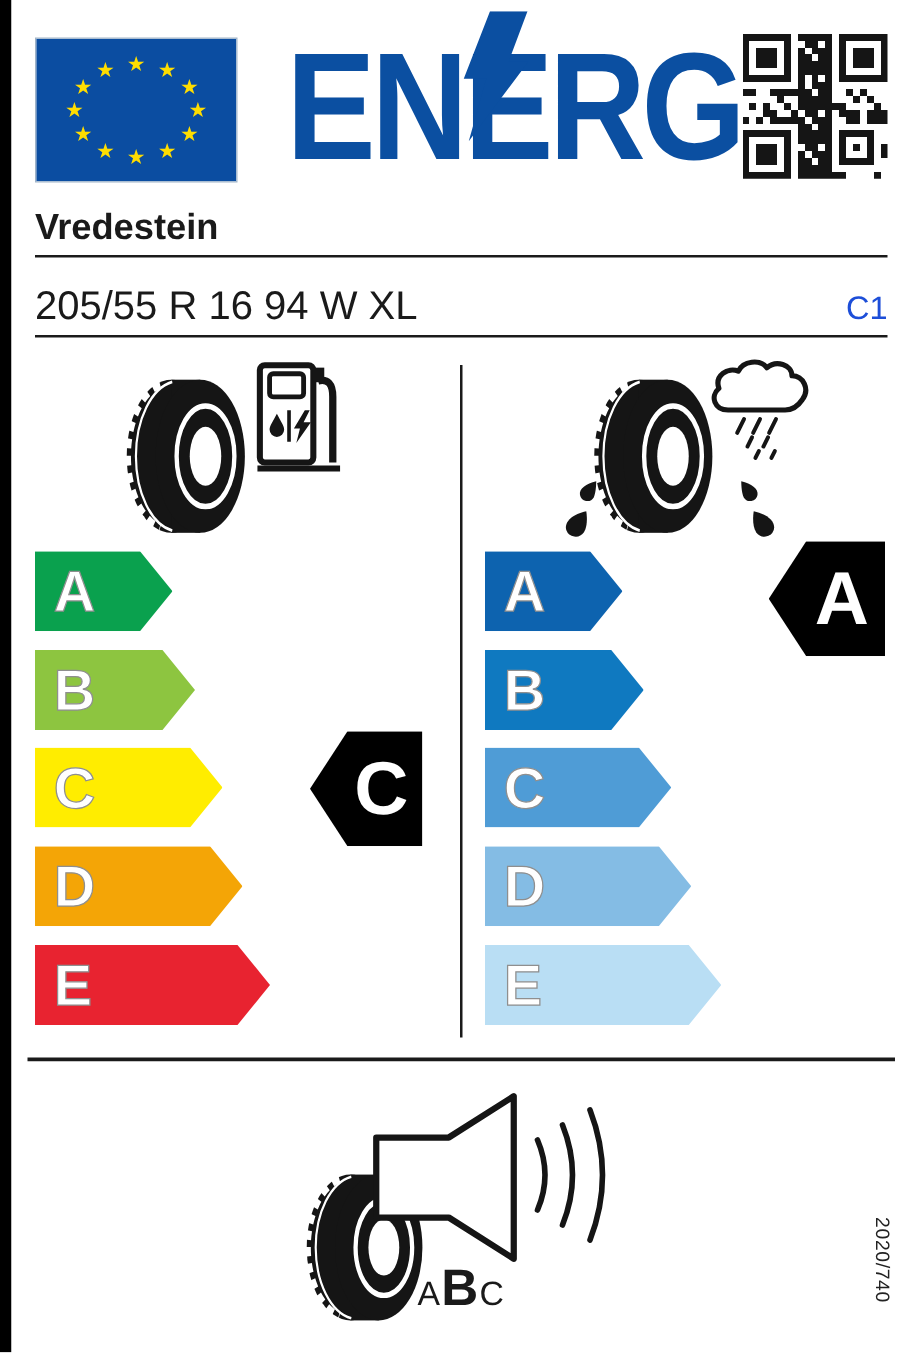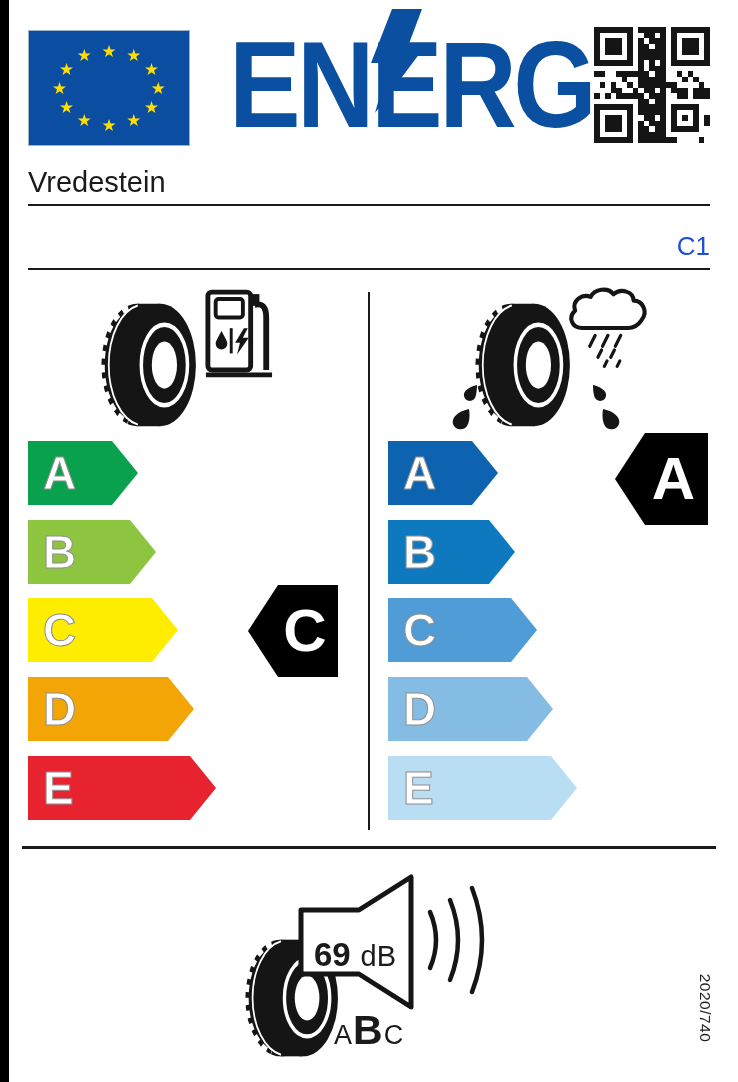--- a/index.html
+++ b/index.html
@@ -12,21 +12,21 @@
 
   
   .flag{left:28px;top:30px;width:162px;height:116px;border:1px solid #9fb3c8;box-sizing:border-box;}
   .energ{left:198px;top:24px;height:122px;display:flex;align-items:center;margin-left:31px;}
   .energ-text{font-size:122px;font-weight:bold;letter-spacing:-4px;color:#0b4fa1;
               transform:scaleX(.88);transform-origin:left center;line-height:1;}
   .bolt{position:absolute;left:367px;top:9px;}
   .qr{left:594px;top:27px;width:116px;height:116px;}
 
   
-  .brand{left:28px;top:166px;font-size:29px;font-weight:normal;}
+  .brand{left:28px;top:166px;font-size:29px;font-weight:bold;}
   .ean{right:28px;top:167px;font-size:29px;letter-spacing:1px;}
   .hr1{left:28px;top:204px;width:682px;height:2px;background:#1a1a1a;}
   .size{left:28px;top:226px;font-size:32px;}
   .tclass{right:28px;top:231px;font-size:26px;color:#1d4ed8;}
   .hr2{left:28px;top:268px;width:682px;height:2px;background:#1a1a1a;}
 
   .vdivider{left:368px;top:292px;width:2px;height:538px;background:#1a1a1a;}
   .hr3{left:22px;top:846px;width:694px;height:3px;background:#1a1a1a;}
 
   
@@ -231,20 +231,21 @@
         <rect x="11" y="20" width="1" height="1"></rect>
         <rect x="12" y="20" width="1" height="1"></rect>
         <rect x="13" y="20" width="1" height="1"></rect>
         <rect x="14" y="20" width="1" height="1"></rect>
         <rect x="19" y="20" width="1" height="1"></rect>
       </g>
   </svg>
 
   <div class="abs brand">Vredestein</div>
   <div class="abs hr1"></div>
+  <div class="abs size">205/55 R 16 94 W XL</div>
   <div class="abs tclass">C1</div>
   <div class="abs hr2"></div>
   <div class="abs vdivider"></div>
 
   <svg width="0" height="0" style="position:absolute">
     <defs>
       <g id="tyre-sym">
         <ellipse cx="57" cy="75" rx="51" ry="70" fill="#151515"></ellipse>
         <rect x="57" y="5" width="33" height="140" fill="#151515"></rect>
         <ellipse cx="90" cy="75" rx="51" ry="70" fill="#151515"></ellipse>
@@ -331,24 +332,20 @@
   <div class="abs rating-arrow" style="left:615px;top:433px;width:93px;height:92px">A</div>
 
   <div class="abs hr3"></div>
 
   <svg class="abs" style="left:244px;top:938px" width="96" height="120" viewBox="4 3 140 144" preserveAspectRatio="none">
       <use href="#tyre-sym"></use>
     </svg>
   <svg class="abs" style="left:298px;top:874px" width="116" height="136" viewBox="0 0 116 136">
     <path d="M3 36 H61 L113 3 V133 L61 100 H3 Z" fill="#fff" stroke="#151515" stroke-width="5" stroke-linejoin="round"></path>
   </svg>
-  <div class="abs db-box">
-    <span class="db-val">69</span>
-    <span class="db-unit">dB</span>
-  </div>
   <svg class="abs" style="left:426px;top:884px" width="68" height="112" viewBox="0 0 68 112">
     <g stroke="#151515" stroke-width="4.5" fill="none" stroke-linecap="round">
       <path d="M4 28 Q16 56 4 84"></path>
       <path d="M24 16 Q40 56 24 96"></path>
       <path d="M46 4 Q66 56 46 108"></path>
     </g>
   </svg>
   <div class="abs abc">
     <span class="a">A</span>
     <span class="b">B</span>

